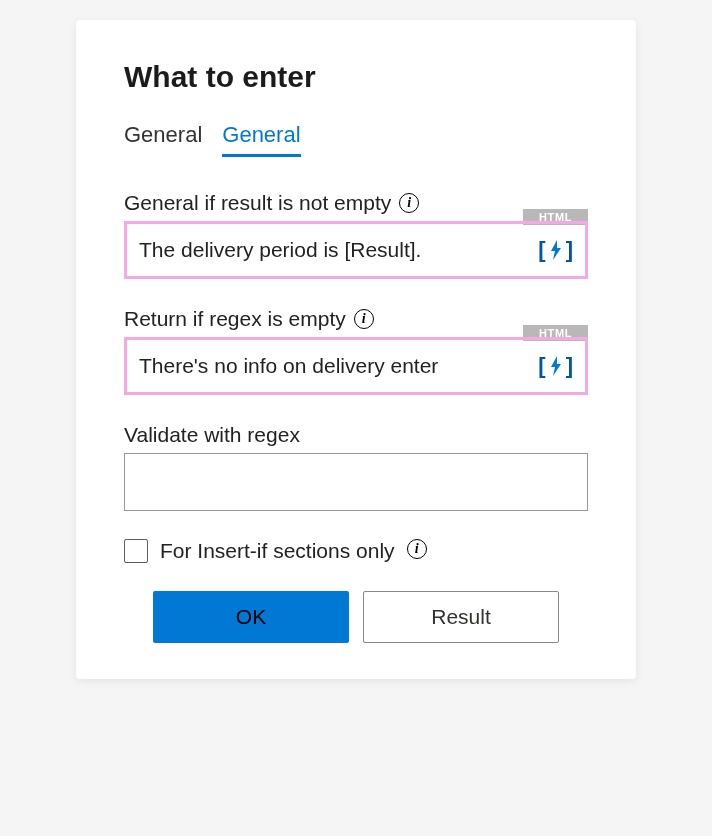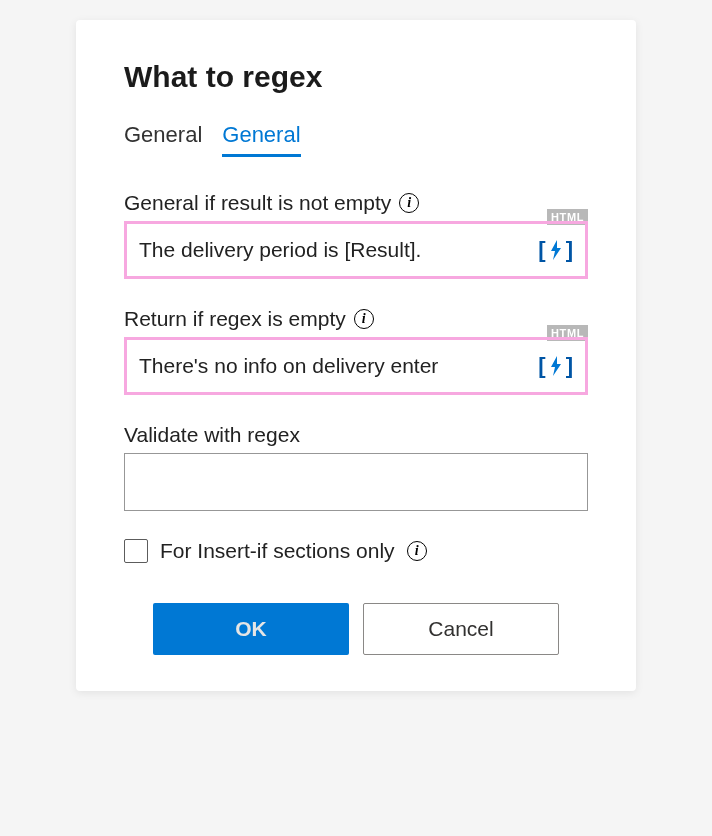--- a/index.html
+++ b/index.html
@@ -77,21 +77,21 @@
   }
   .html-badge {
     position: absolute;
     right: 0;
     top: 18px;
     background: #b8b8b8;
     color: #fff;
     font-size: 11px;
     font-weight: 700;
     letter-spacing: 0.6px;
-    padding: 2px 4px;
+    padding: 2px 16px;
   }
   .input-box {
     position: relative;
     display: flex;
     align-items: center;
     height: 58px;
     padding: 8px 12px;
     font-size: 21px;
     color: #222;
   }
@@ -115,24 +115,23 @@
     color: #0078d4;
     font-weight: bold;
     font-size: 22px;
     gap: 2px;
   }
   .bracket {
     color: #0055a5;
   }
   .checkbox-row {
     display: flex;
-    align-items: center;
     gap: 12px;
     margin-top: 10px;
-    margin-bottom: 40px;
+    margin-bottom: 28px;
   }
   .checkbox {
     width: 24px;
     height: 24px;
     border: 1.5px solid #5c5c5c;
     border-radius: 2px;
     cursor: pointer;
     flex-shrink: 0;
   }
   .checkbox-label {
@@ -149,35 +148,35 @@
     height: 52px;
     font-size: 21px;
     border-radius: 2px;
     cursor: pointer;
     display: flex;
     align-items: center;
     justify-content: center;
   }
   .btn-primary {
     background: #0078d4;
-    color: #e5e5e5;
-    font-weight: 700;
+    color: #000000;
+    font-weight: 400;
     border: none;
   }
   .btn-secondary {
     background: #fff;
     color: #323130;
     border: 1px solid #8a8886;
   }
 </style>
 </head>
 <body>
 
 <div class="dialog">
-  <h1 class="title">What to regex</h1>
+  <h1 class="title">What to enter</h1>
 
   <div class="tabs">
     <div class="tab">General</div>
     <div class="tab active">General</div>
   </div>
 
   <div class="field">
     <div class="field-label-row">
       <span class="field-label">General if result is not empty</span>
       <span class="info-icon">i</span>
@@ -223,15 +222,15 @@
   </div>
 
   <div class="checkbox-row">
     <div class="checkbox"></div>
     <span class="checkbox-label">For Insert-if sections only</span>
     <span class="info-icon">i</span>
   </div>
 
   <div class="button-row">
     <div class="btn btn-primary">OK</div>
-    <div class="btn btn-secondary">Cancel</div>
+    <div class="btn btn-secondary">Result</div>
   </div>
 </div>
 
 </body></html>

